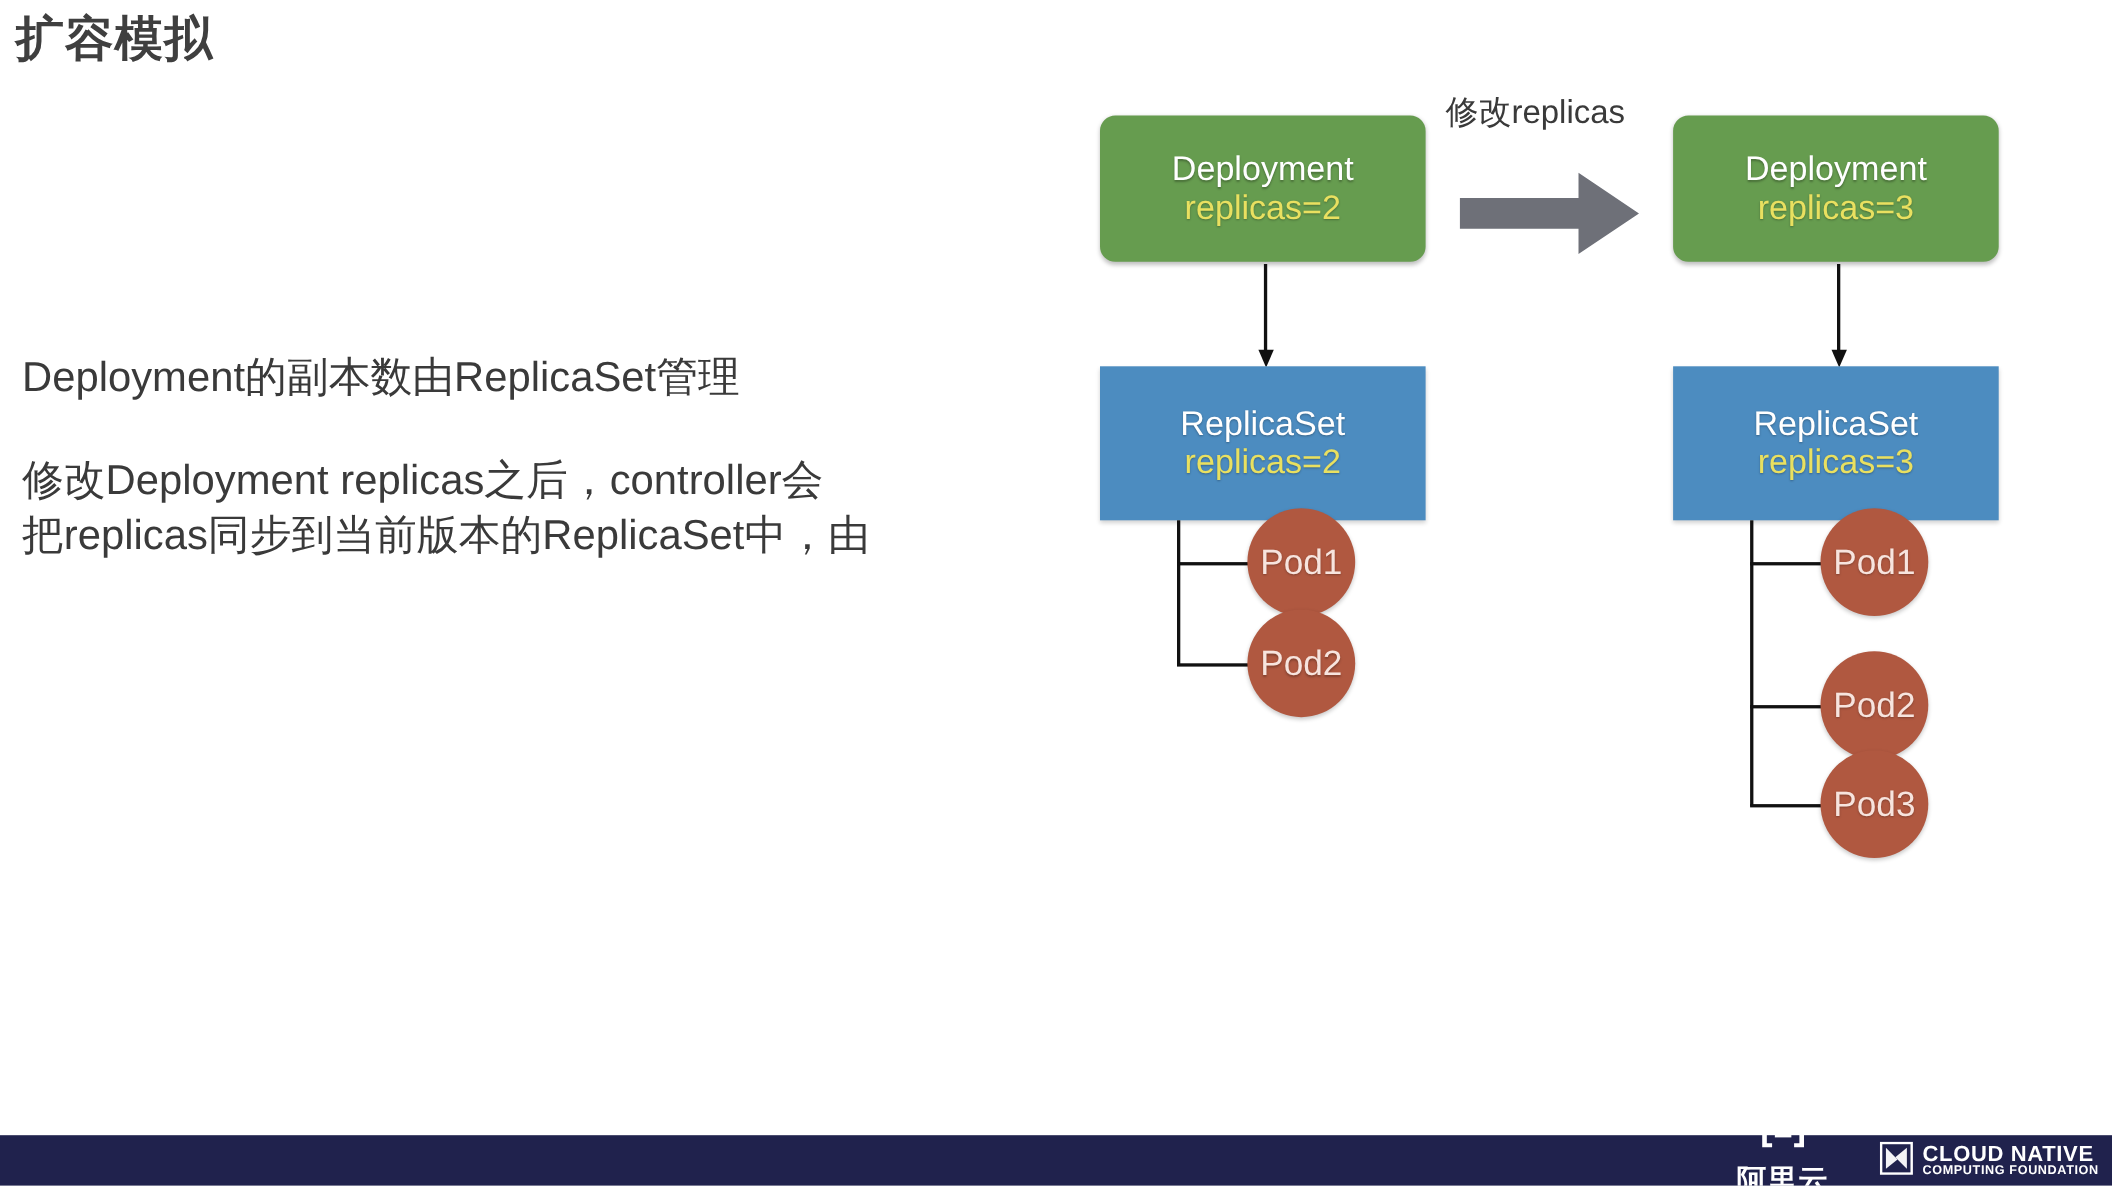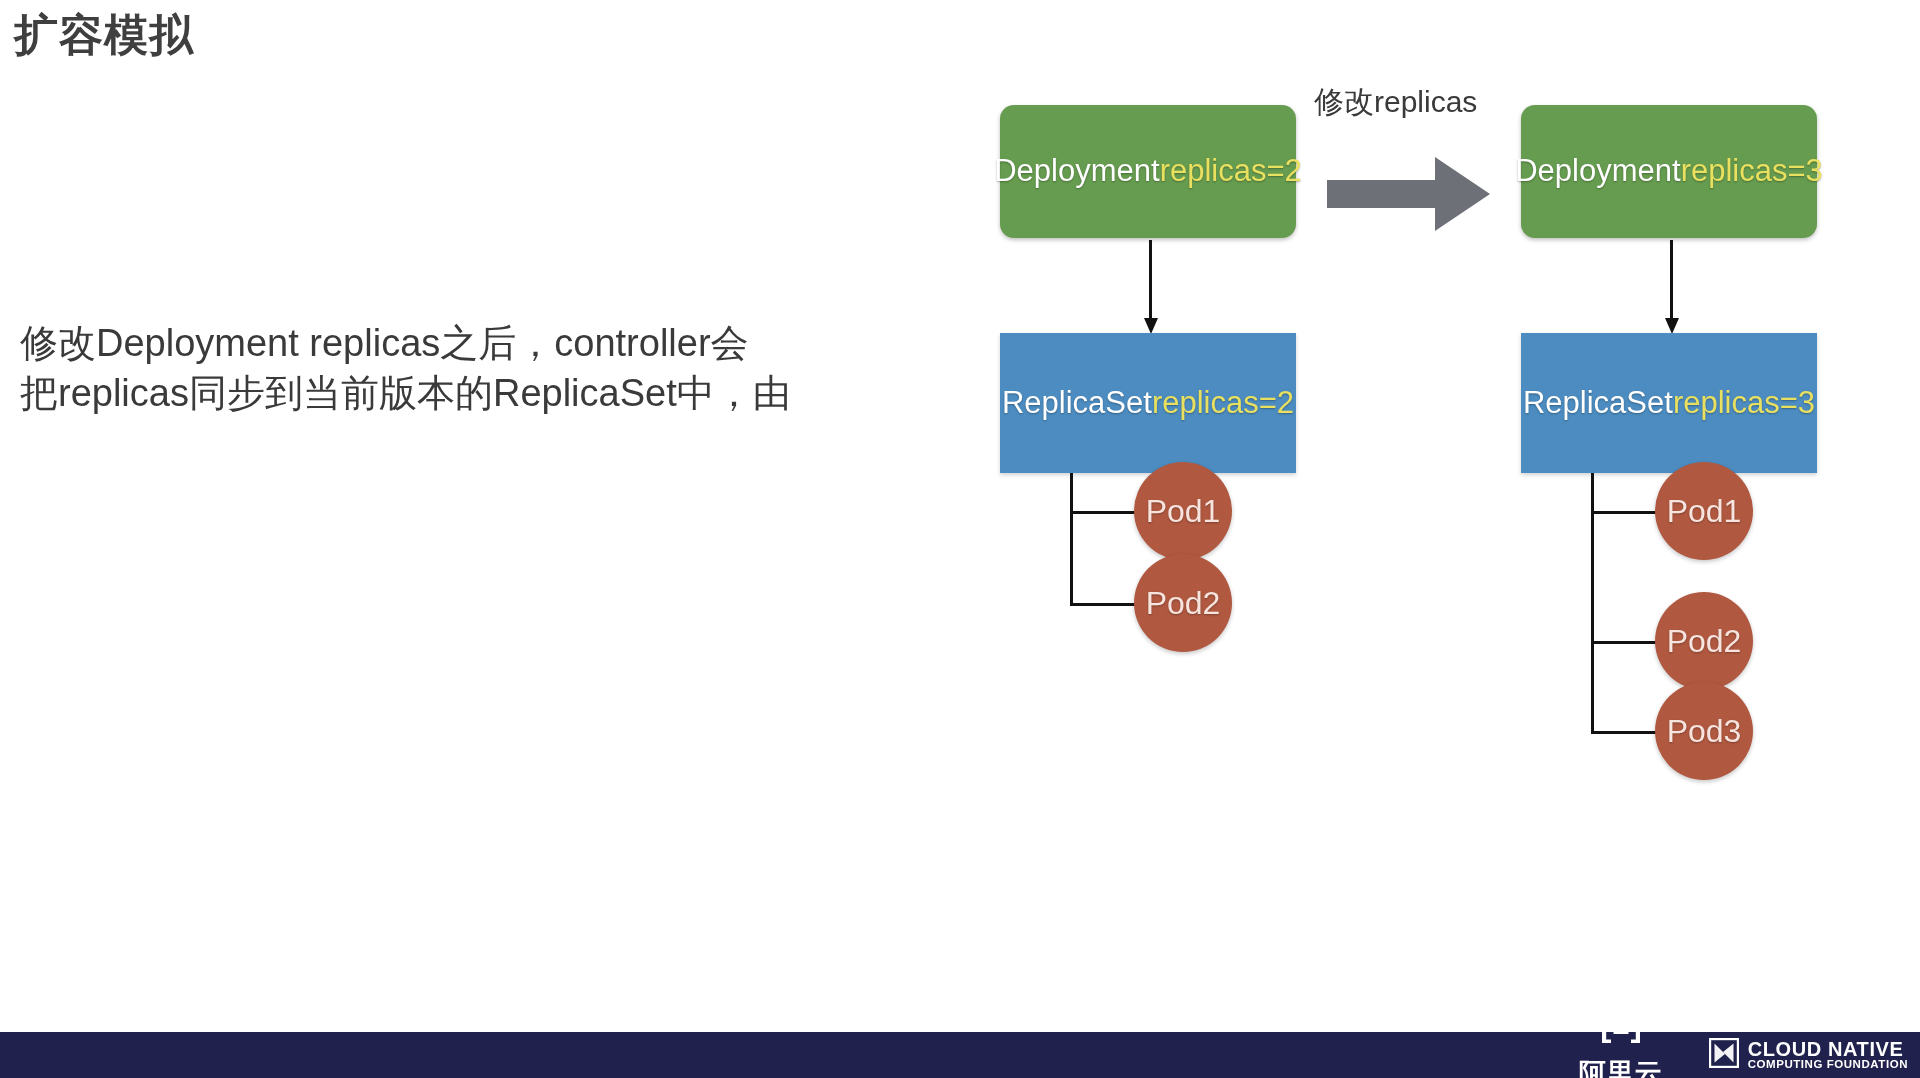--- a/index.html
+++ b/index.html
@@ -43,31 +43,31 @@
   .col-left  { left: 1000px; }
   .col-right { left: 1521px; }
 
   .dep-box {
     position: absolute;
     width: 296px; height: 133px;
     top: 105px; left: 0;
     background: #669C4F;
     border-radius: 14px;
     box-shadow: 0 2px 4px rgba(0,0,0,.25);
-    display: flex; flex-direction: row;
+    display: flex; flex-direction: column;
     align-items: center; justify-content: center;
     line-height: 1.12;
   }
   .rs-box {
     position: absolute;
     width: 296px; height: 140px;
     top: 333px; left: 0;
     background: #4C8CC0;
     box-shadow: 0 2px 4px rgba(0,0,0,.18);
-    display: flex; flex-direction: row;
+    display: flex; flex-direction: column;
     align-items: center; justify-content: center;
     line-height: 1.12;
   }
   .box-title {
     font-size: 31px;
     color: #ffffff;
     text-shadow: 0 1px 2px rgba(0,0,0,.3);
   }
   .box-sub {
     font-size: 31px;
@@ -135,20 +135,23 @@
   .cncf-l2 { color: #fff; font-size: 11.5px; font-weight: bold; letter-spacing: .55px; }
 </style>
 </head>
 <body>
 
 <div class="slide">
 
   <div class="slide-title">扩容模拟</div>
 
   <div class="body-text">
+    <p class="para">
+      <span class="ln">Deployment的副本数由ReplicaSet管理</span>
+    </p>
     <p class="para">
       <span class="ln">修改Deployment replicas之后，controller会</span>
       <span class="ln">把replicas同步到当前版本的ReplicaSet中，由</span>
     </p>
   </div>
 
   <div class="diagram">
 
     <div class="mod-label">修改replicas</div>
     <div class="mod-arrow">

